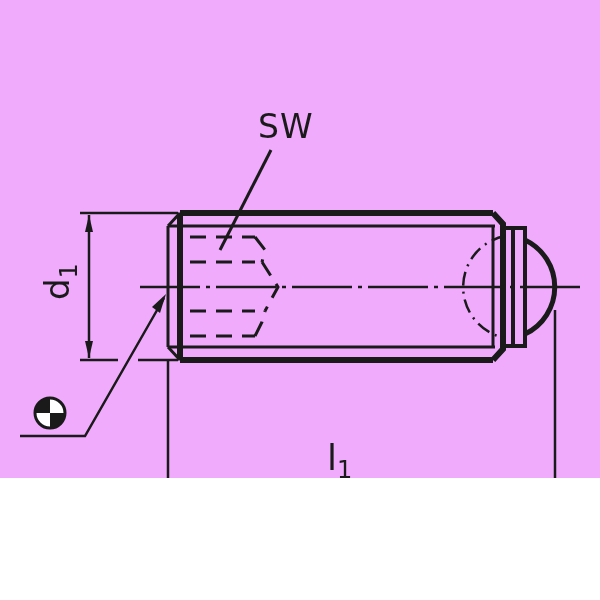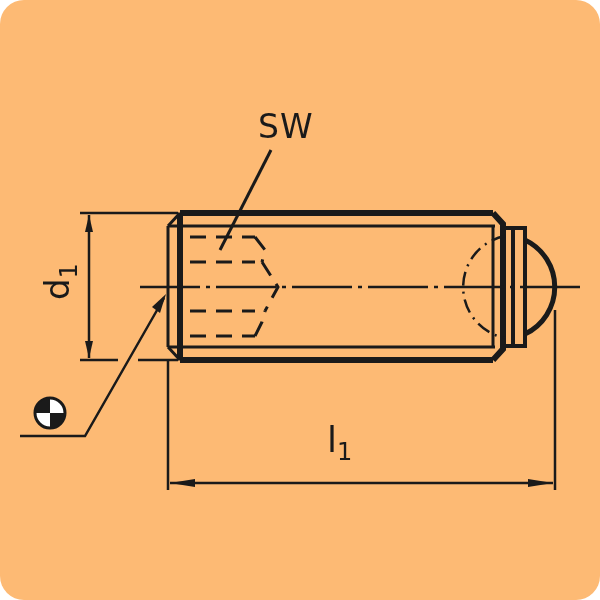--- a/index.html
+++ b/index.html
@@ -1,22 +1,22 @@
 <!DOCTYPE html>
 <html><head>
 <meta charset="utf-8">
 <style>
   html,body{margin:0;padding:0;background:#fff;}
-  #canvas{position:relative;width:600px;height:600px;background:#fdba74;overflow:hidden;border-radius:24px;}
+  #canvas{position:relative;width:600px;height:478px;background:#f0abfc;overflow:hidden;}
   svg{position:absolute;left:0;top:0;}
   .lbl{position:absolute;font-family:"DejaVu Sans","Liberation Sans",sans-serif;color:#1a1a1a;line-height:1;}
   .sw{left:258px;top:110px;font-size:33px;letter-spacing:1px;}
   .d1{left:40px;top:262px;font-size:34px;transform:rotate(-90deg);transform-origin:left top;}
   .d1 sub,.l1 sub{font-size:24px;vertical-align:-8px;}
-  .l1{left:327px;top:422px;font-size:36px;}
+  .l1{left:327px;top:440px;font-size:36px;}
 </style>
 </head>
 <body>
 
 <div id="canvas">
   <svg width="600" height="600" viewBox="0 0 600 600">
     <g stroke="#1a1a1a" fill="none" stroke-linecap="butt">
 
       <g stroke-width="6">
         <line x1="180" y1="213" x2="493" y2="213"></line>

